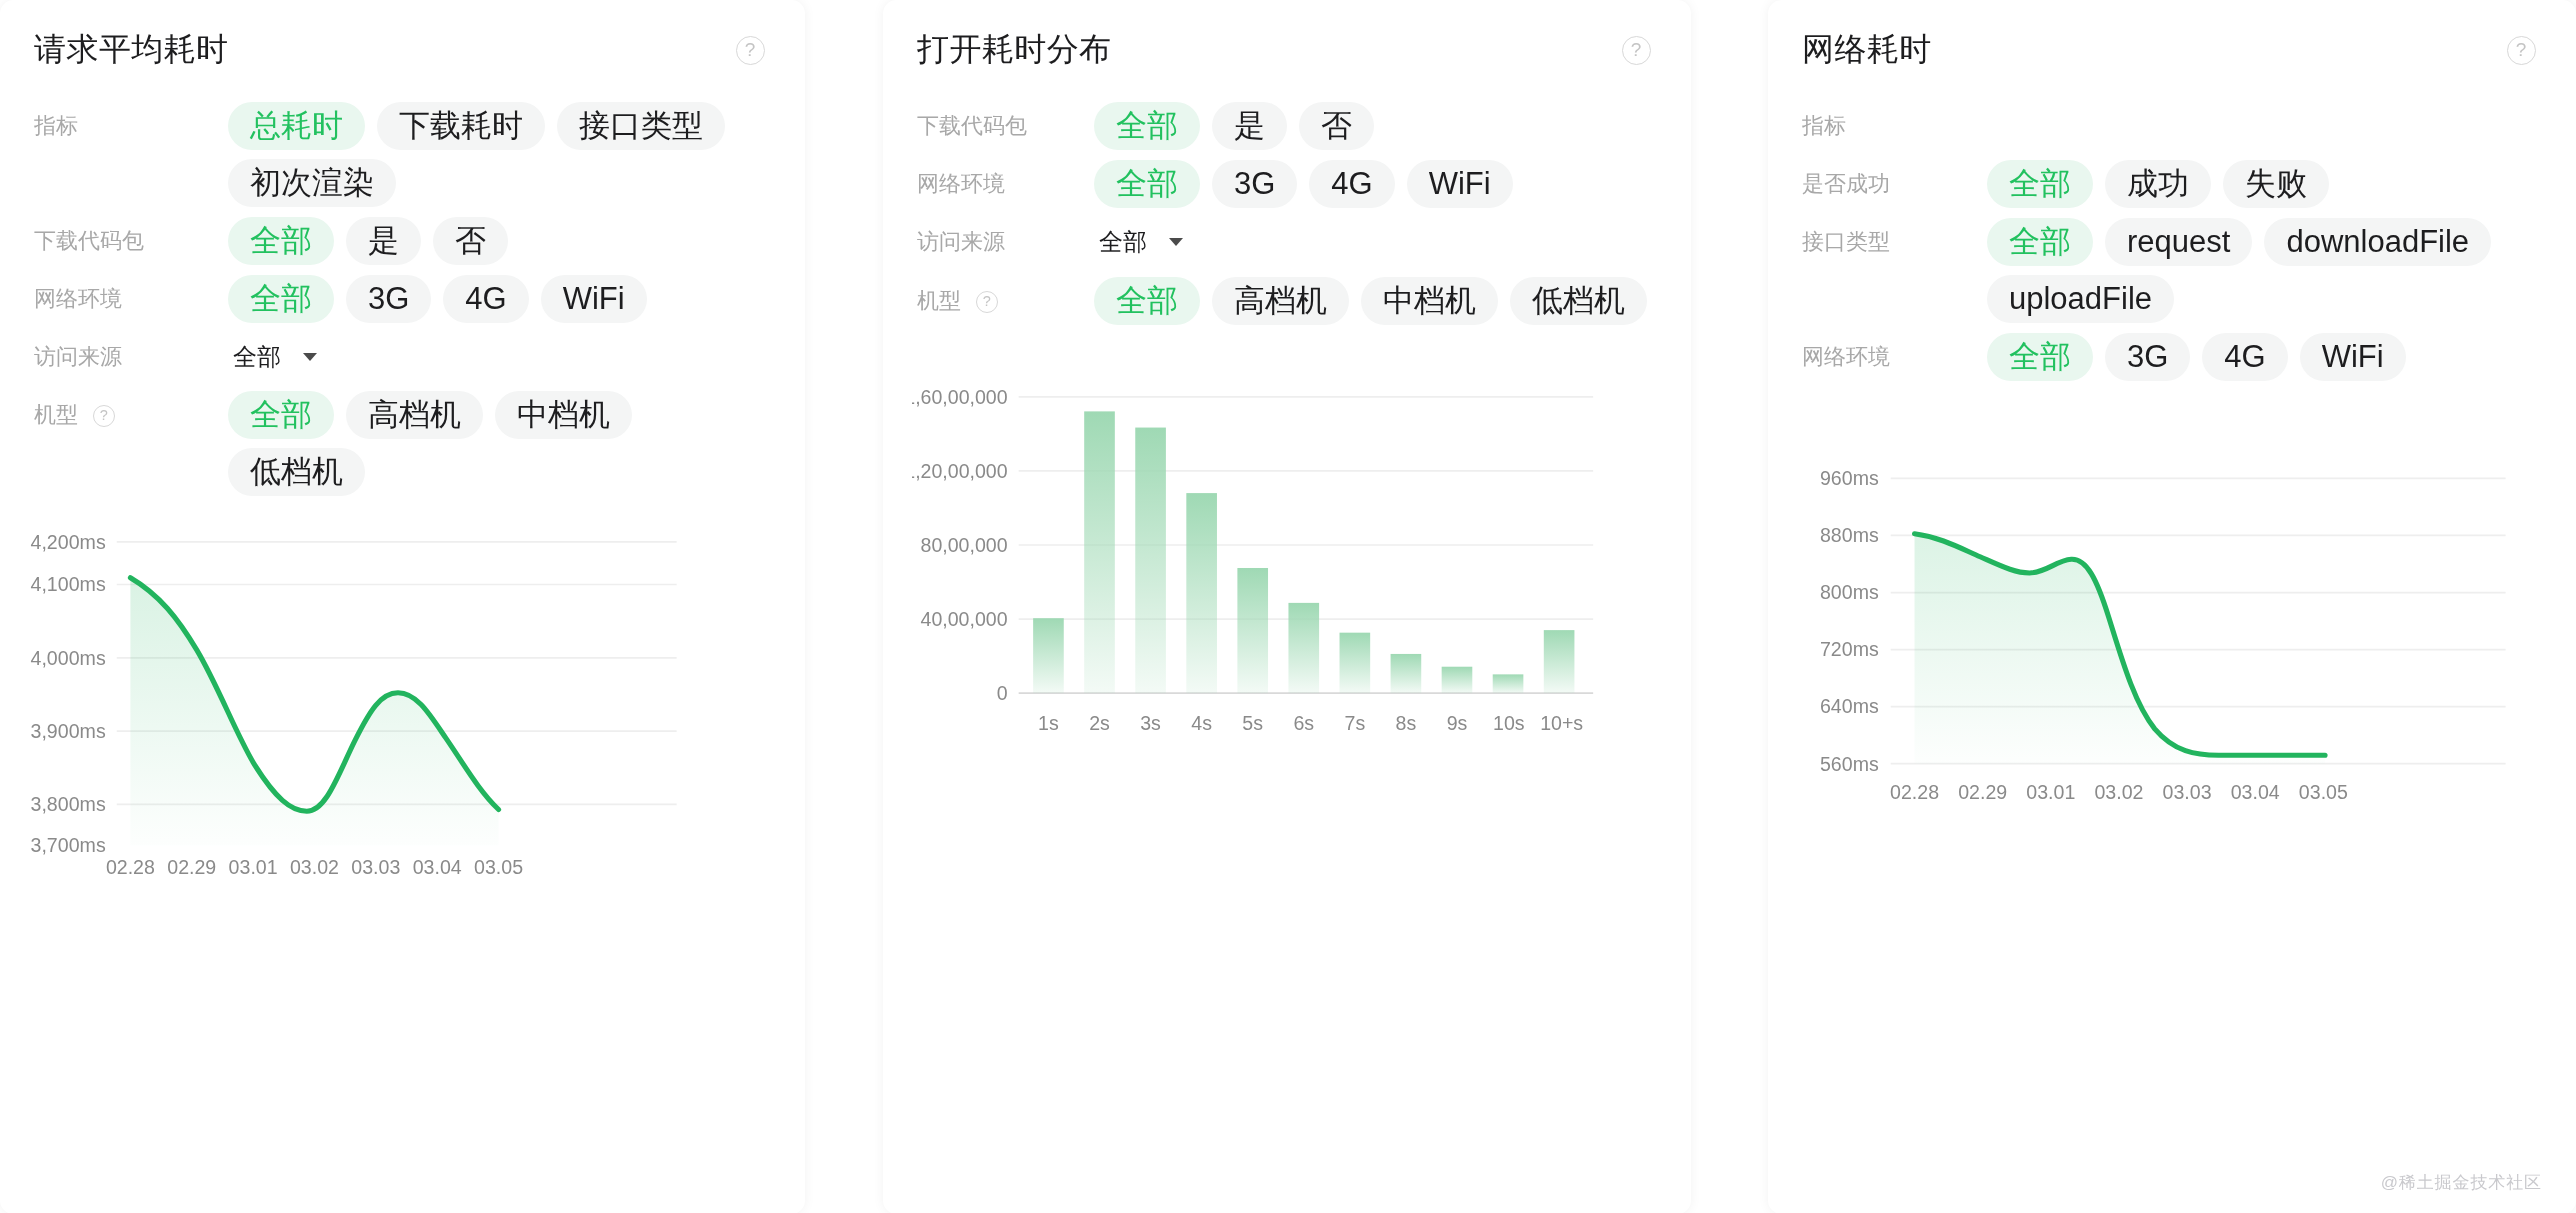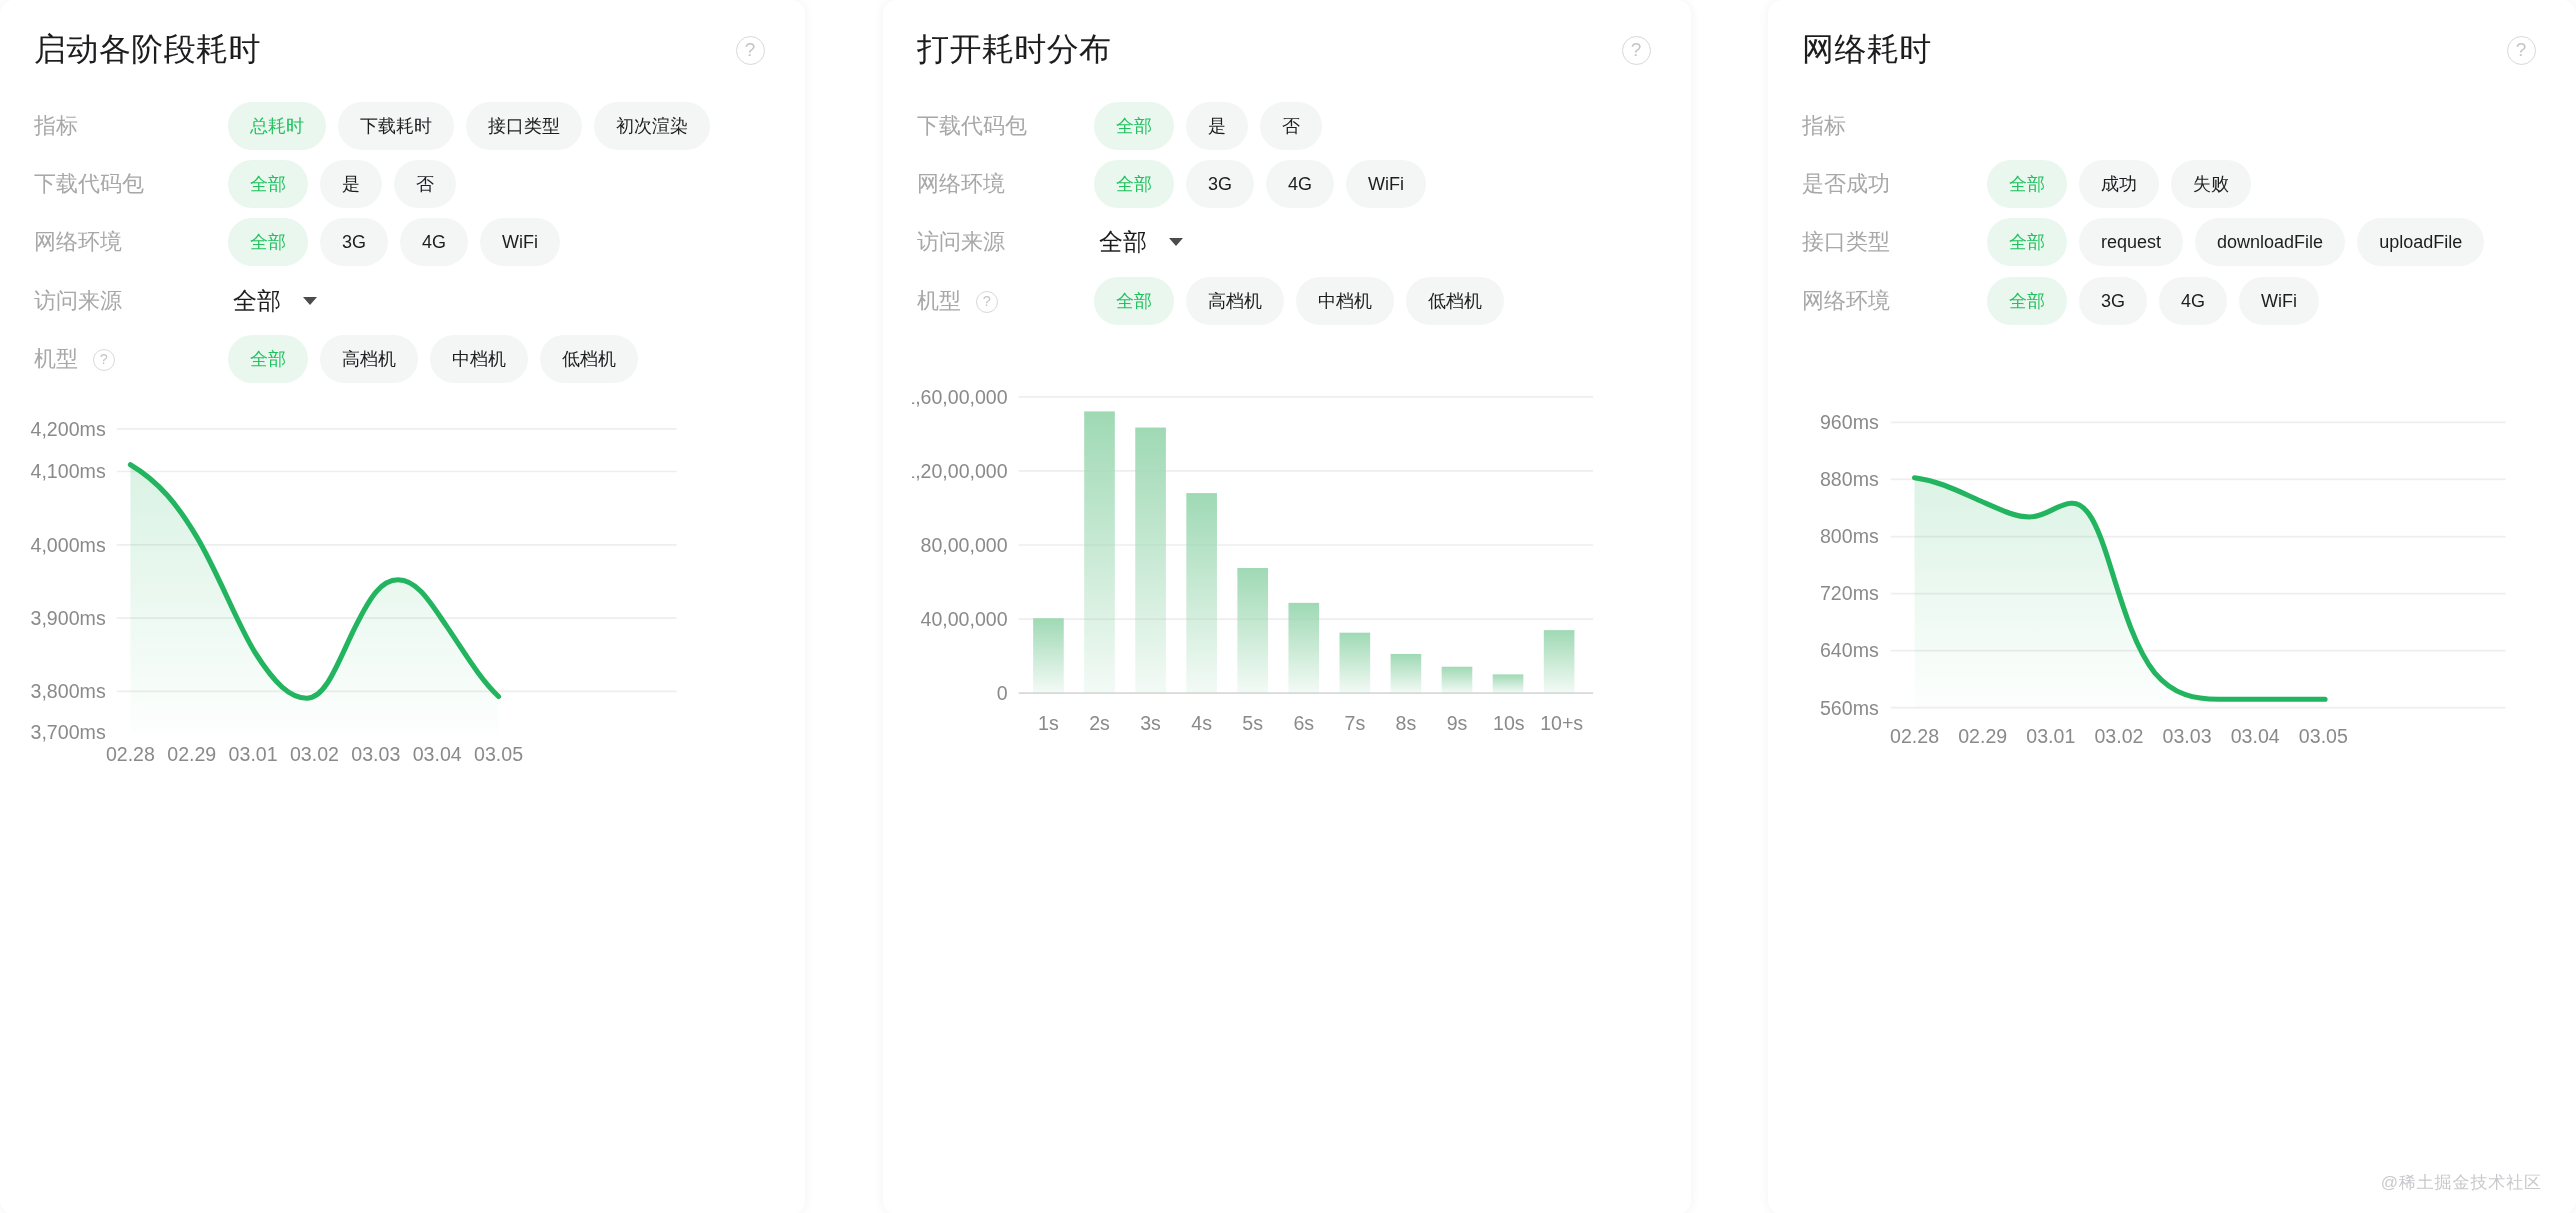--- a/index.html
+++ b/index.html
@@ -91,21 +91,21 @@
     gap: 8.5px 12px;
     flex: 1;
   }
   .chip {
     height: 48px;
     line-height: 48px;
     padding: 0 22px;
     border-radius: 24px;
     background: #f4f5f5;
     color: #1d1d1f;
-    font-size: 18px;
+    font-size: 31px;
     white-space: nowrap;
     cursor: pointer;
     user-select: none;
   }
   .chip.active {
     background: #e9f7ef;
     color: #22c15f;
   }
   .select-box {
     display: flex;
@@ -136,21 +136,21 @@
     white-space: nowrap;
   }
 </style>
 </head>
 <body>
 
 <div class="page">
 
   <div class="card card--1">
     <div class="card-head">
-      <div class="card-title">启动各阶段耗时</div>
+      <div class="card-title">请求平均耗时</div>
       <div class="help-icon">?</div>
     </div>
 
     <div class="filters">
 
       <div class="filter-row">
         <div class="filter-label filter-label-c1">指标</div>
         <div class="chips">
           <div class="chip active">总耗时</div>
           <div class="chip">下载耗时</div>

